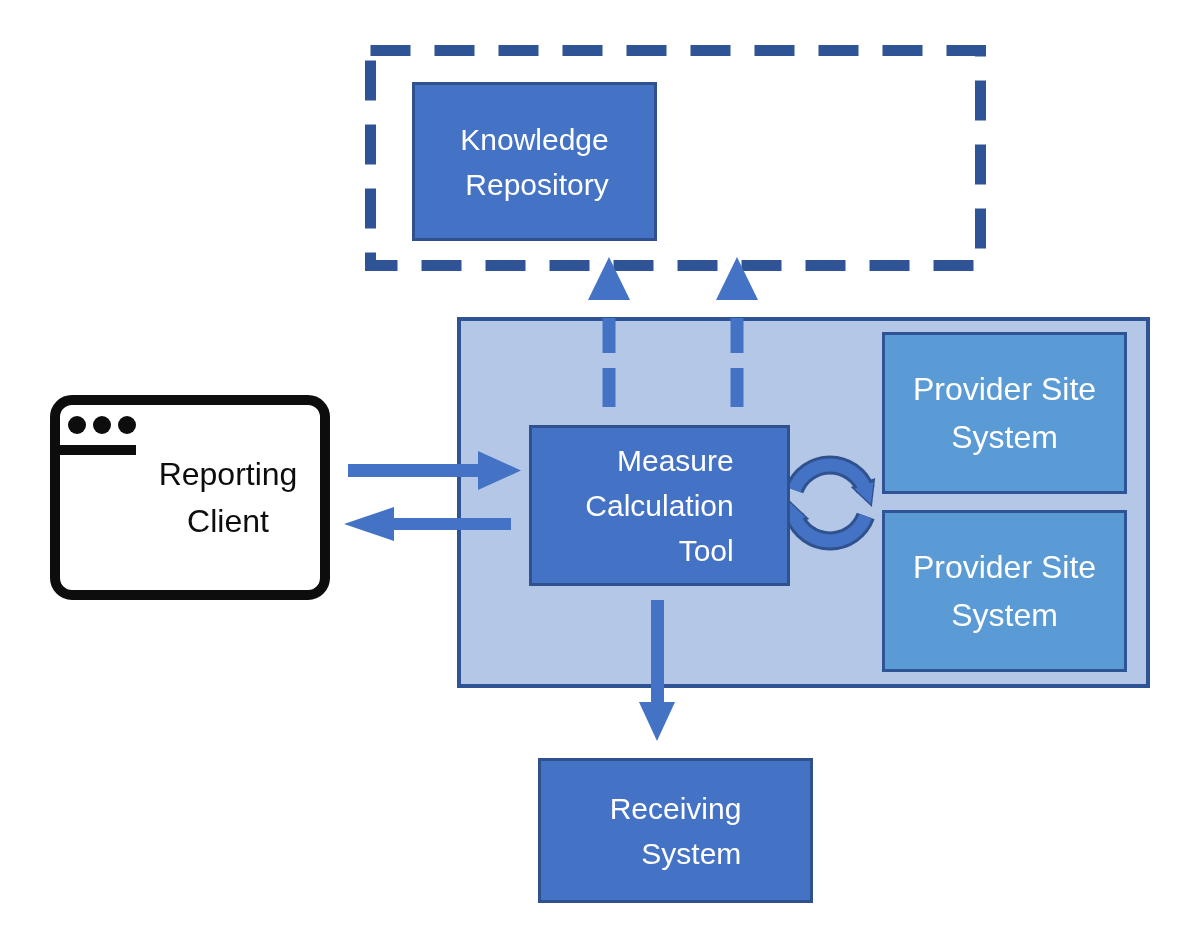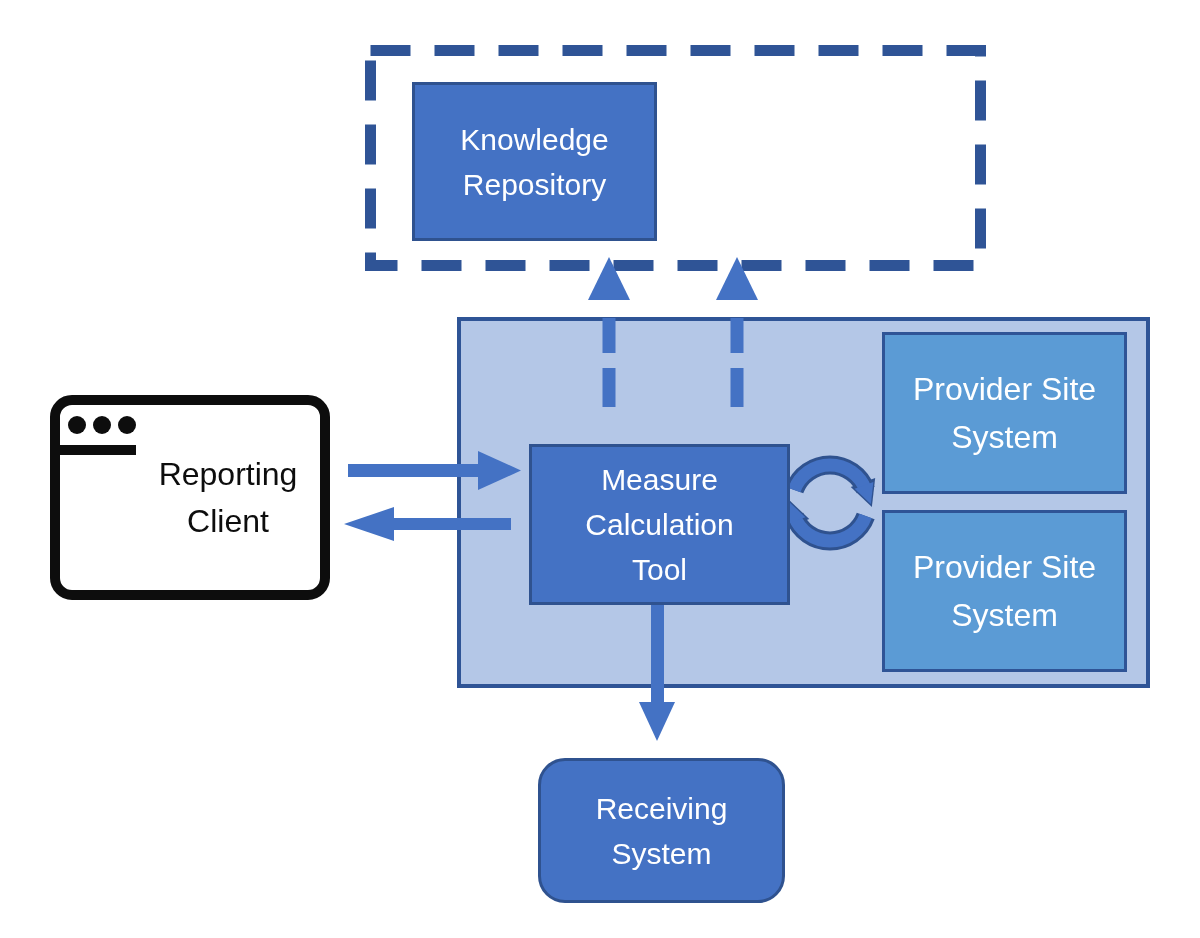--- a/index.html
+++ b/index.html
@@ -12,33 +12,33 @@
     position:relative;width:1200px;height:938px;background:#fff;overflow:hidden;
     font-family:"Liberation Sans", sans-serif;
   }
   .layer{position:absolute;left:0;top:0;}
   svg.connectors{z-index:2;pointer-events:none;}
   .node{
     position:absolute;display:flex;align-items:center;justify-content:center;
     box-sizing:border-box;text-align:center;z-index:3;
   }
   .node .label{white-space:pre-line;line-height:1.5;}
-  .blue-box{background:var(--blue);border:3px solid var(--blue-dark);color:var(--text-white);font-size:30px;}
+  .blue-box{background:var(--blue);border:3px solid var(--blue-dark);color:var(--text-white);font-size:30px;text-align:right;}
   .provider-box{background:var(--light-blue);border:3px solid var(--frame-blue);color:var(--text-white);font-size:32px;align-items:center;}
   .container-box{
     position:absolute;left:457px;top:317px;width:693px;height:371px;
     box-sizing:border-box;background:var(--pale-blue);border:4px solid var(--frame-blue);z-index:1;
   }
   
   .kr{left:412px;top:82px;width:245px;height:159px;}
   .ts{left:698px;top:82px;width:243px;height:159px;}
-  .mct{left:529px;top:444px;width:261px;height:161px;}
+  .mct{left:529px;top:425px;width:261px;height:161px;}
   .p1{left:882px;top:332px;width:245px;height:162px;}
   .p2{left:882px;top:510px;width:245px;height:162px;}
-  .rs{left:538px;top:758px;width:247px;height:145px;border-radius:27px;}
+  .rs{left:538px;top:758px;width:275px;height:145px;}
   
   .browser{
     position:absolute;left:50px;top:395px;width:280px;height:205px;box-sizing:border-box;
     background:#fff;border:10px solid var(--icon-black);border-radius:22px;z-index:3;
     display:flex;flex-direction:row;
   }
   .browser .titlebar{
     height:40px;flex:0 0 40px;border-bottom:10px solid var(--icon-black);
     display:flex;align-items:center;gap:7px;padding-left:8px;
     border-top-left-radius:10px;border-top-right-radius:10px;

